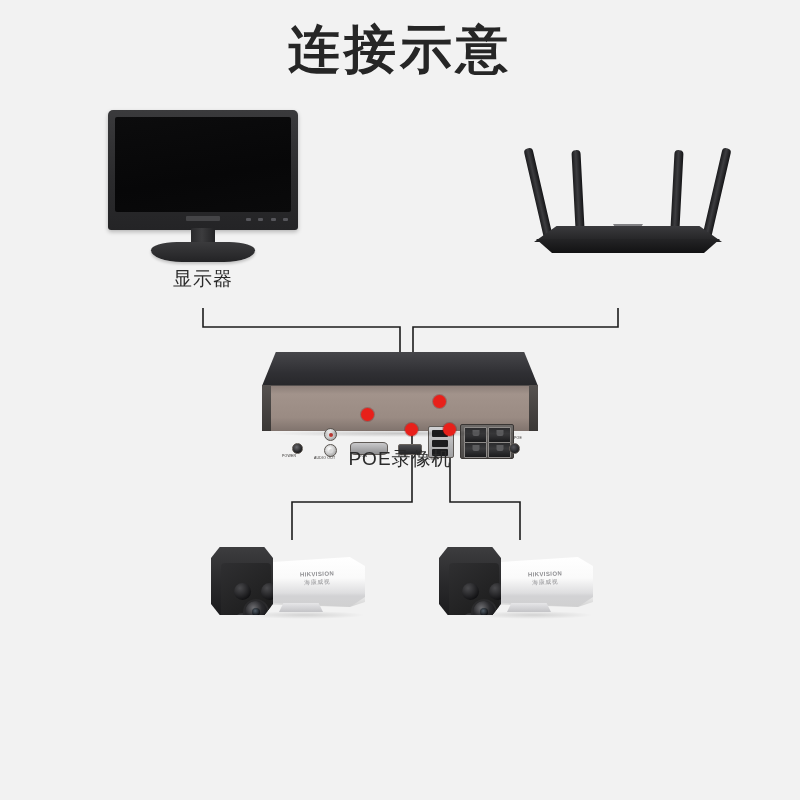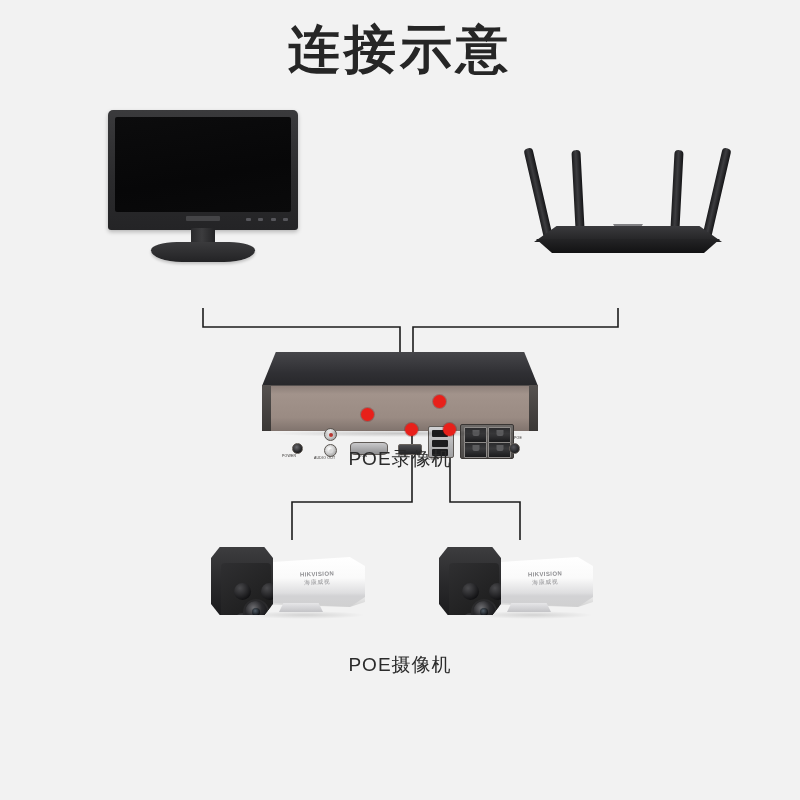--- a/index.html
+++ b/index.html
@@ -377,20 +377,21 @@
     <div class="mon-chin-logo"></div>
     <div class="mon-btns">
       <i></i>
         <i></i>
         <i></i>
         <i></i>
     </div>
     <div class="mon-neck"></div>
     <div class="mon-base"></div>
   </div>
+  <div id="label-monitor" class="abs devlabel">显示器</div>
 
   <div id="router" class="abs">
     <div class="ant a1"></div>
     <div class="ant a2"></div>
     <div class="ant a3"></div>
     <div class="ant a4"></div>
     <div class="rt-logo"></div>
     <div class="rt-top"></div>
     <div class="rt-body"></div>
   </div>
@@ -483,16 +484,15 @@
       <div class="cam-face">
         <div class="ir i1"></div>
         <div class="ir i2"></div>
         <div class="ir i3"></div>
         <div class="ir i4"></div>
         <div class="cam-lens"></div>
       </div>
     </div>
   </div>
 
-  <div id="label-camera" class="abs devlabel">POE摄像机</div>
 
 
 </div>
 
 </body></html>

